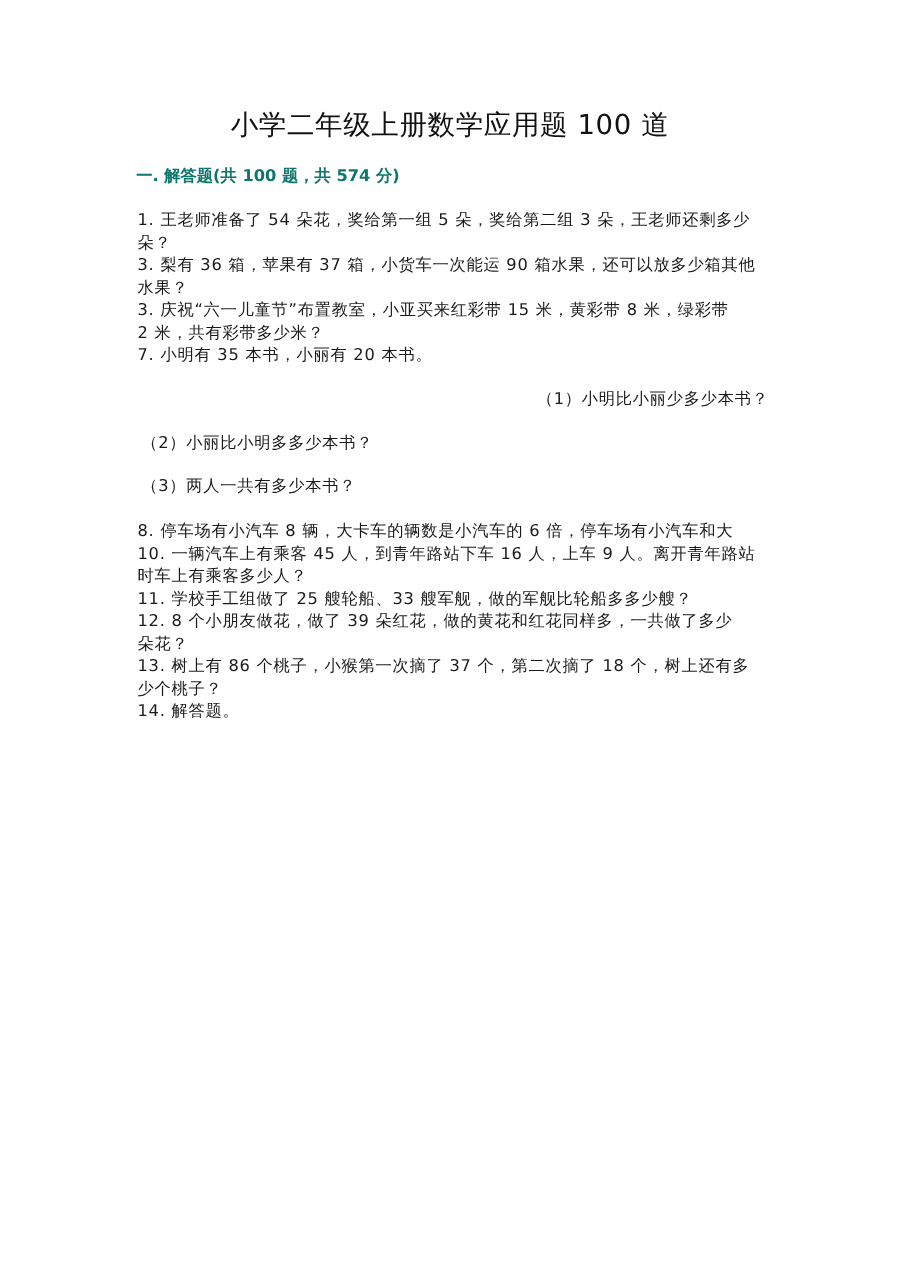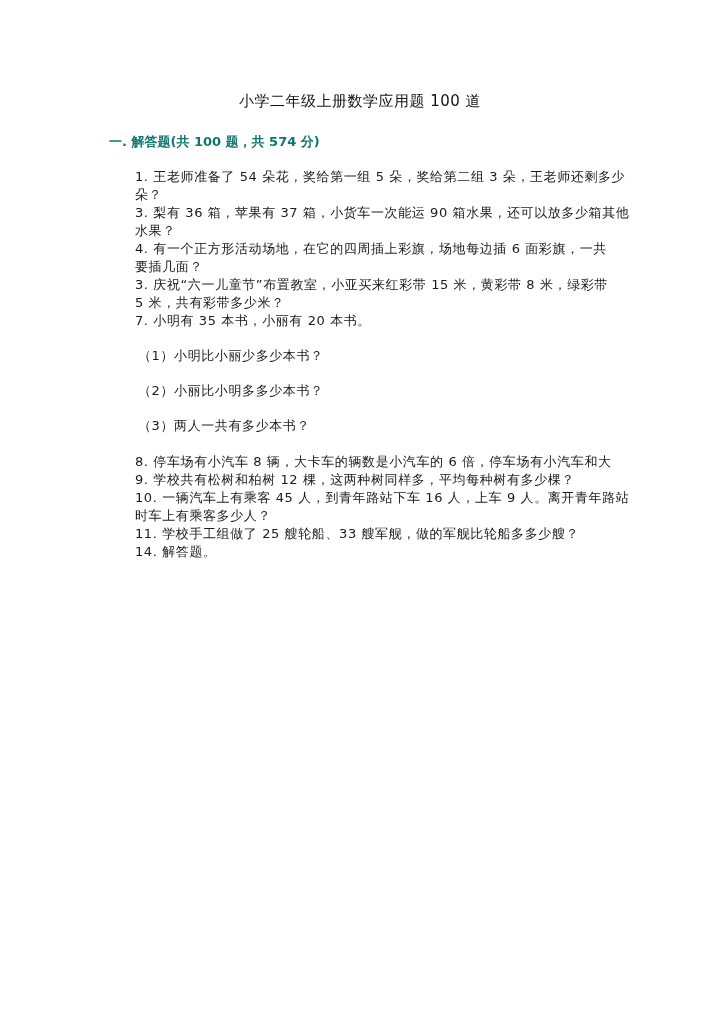--- a/index.html
+++ b/index.html
@@ -22,21 +22,21 @@
       width: 720px;
       height: 1018px;
       background: #ffffff;
     }
     .title {
       position: absolute;
       left: 0;
       width: 720px;
       top: 88px;
       text-align: center;
-      font-size: 15px;
+      font-size: 22px;
       line-height: 26px;
       letter-spacing: 0.5px;
       color: #111;
       font-family: "DejaVu Sans", "Liberation Sans", sans-serif;
     }
     .section-heading {
       position: absolute;
       left: 109px;
       top: 133px;
       font-size: 13px;
@@ -59,27 +59,27 @@
       color: #1a1a1a;
       font-family: "DejaVu Sans", "Liberation Sans", sans-serif;
       letter-spacing: 0.6px;
     }
     .sub {
       padding-left: 3px;
       margin-top: 17px;
     }
     .sub.first {
       margin-top: 17px;
+      text-align: right;
     }
     .after-subs {
       margin-top: 18px;
     }
     .question {
       display: block;
-      margin-left: 25px;
     }
   </style>
 </head>
 <body>
 
 <div class="page">
   <div class="title">小学二年级上册数学应用题 100 道</div>
   <div class="section-heading">一. 解答题(共 100 题，共 574 分)</div>
 
   <div class="questions">
@@ -88,54 +88,55 @@
       <div class="line">1. 王老师准备了 54 朵花，奖给第一组 5 朵，奖给第二组 3 朵，王老师还剩多少</div>
       <div class="line">朵？</div>
     </div>
 
 
     <div class="question">
       <div class="line">3. 梨有 36 箱，苹果有 37 箱，小货车一次能运 90 箱水果，还可以放多少箱其他</div>
       <div class="line">水果？</div>
     </div>
 
-    <div class="question">
-      <div class="line">4. 有一个正方形活动场地，在它的四周插上彩旗，场地每边插 6 面彩旗，一共</div>
-      <div class="line">要插几面？</div>
-    </div>
 
 
     <div class="question">
       <div class="line">3. 庆祝“六一儿童节”布置教室，小亚买来红彩带 15 米，黄彩带 8 米，绿彩带</div>
-      <div class="line">5 米，共有彩带多少米？</div>
+      <div class="line">2 米，共有彩带多少米？</div>
     </div>
 
     <div class="question">
       <div class="line">7. 小明有 35 本书，小丽有 20 本书。</div>
       <div class="line sub first">（1）小明比小丽少多少本书？</div>
       <div class="line sub">（2）小丽比小明多多少本书？</div>
       <div class="line sub">（3）两人一共有多少本书？</div>
     </div>
 
     <div class="question after-subs">
       <div class="line">8. 停车场有小汽车 8  辆，大卡车的辆数是小汽车的 6 倍，停车场有小汽车和大</div>
     </div>
 
-    <div class="question">
-      <div class="line">9. 学校共有松树和柏树 12 棵，这两种树同样多，平均每种树有多少棵？</div>
-    </div>
 
     <div class="question">
       <div class="line">10. 一辆汽车上有乘客 45 人，到青年路站下车 16 人，上车 9 人。离开青年路站</div>
       <div class="line">时车上有乘客多少人？</div>
     </div>
 
     <div class="question">
       <div class="line">11. 学校手工组做了 25 艘轮船、33 艘军舰，做的军舰比轮船多多少艘？</div>
     </div>
 
+    <div class="question">
+      <div class="line">12. 8 个小朋友做花，做了 39 朵红花，做的黄花和红花同样多，一共做了多少</div>
+      <div class="line">朵花？</div>
+    </div>
 
+    <div class="question">
+      <div class="line">13. 树上有 86 个桃子，小猴第一次摘了 37 个，第二次摘了 18 个，树上还有多</div>
+      <div class="line">少个桃子？</div>
+    </div>
 
     <div class="question">
       <div class="line">14. 解答题。</div>
     </div>
   </div>
 </div>
 
 </body></html>

